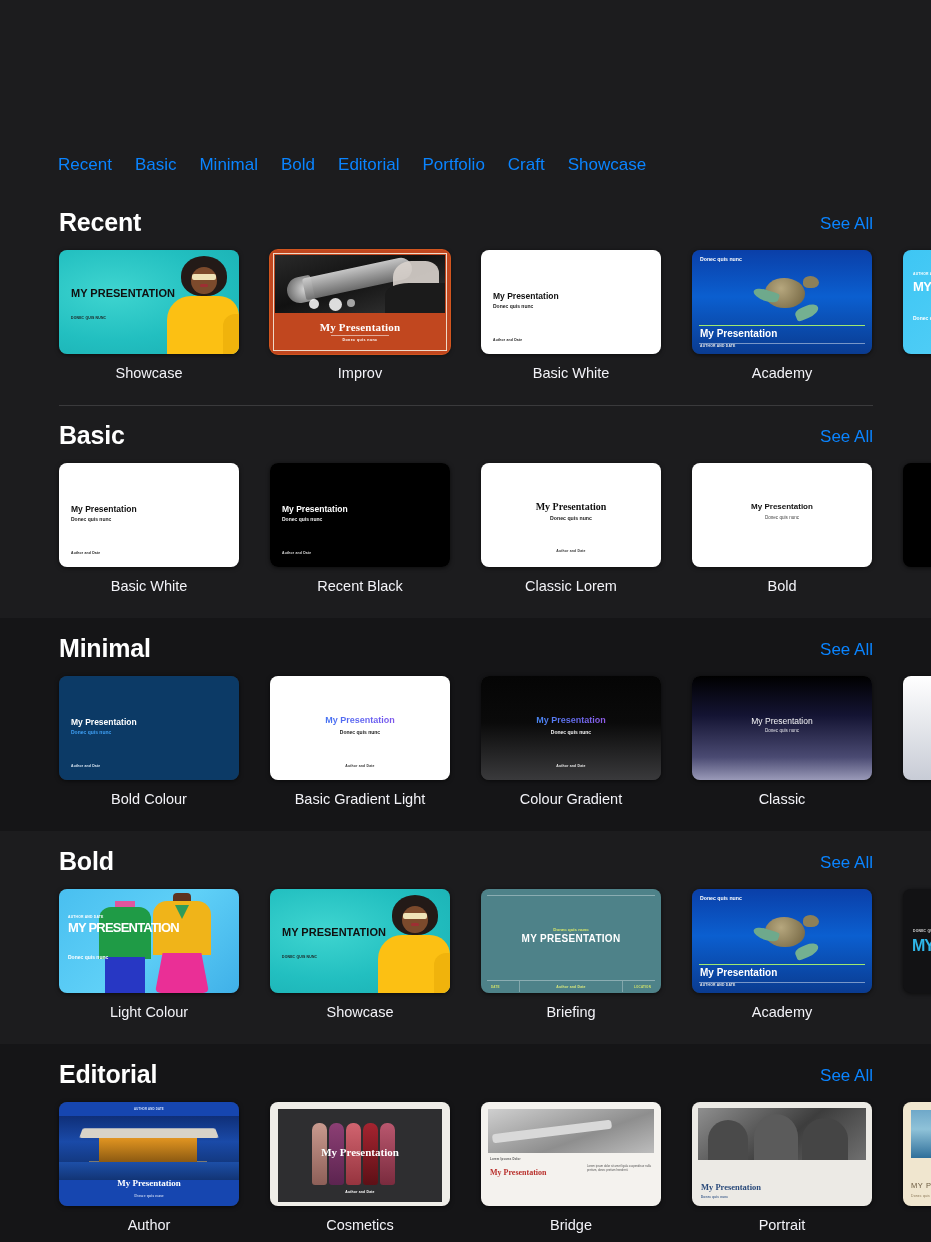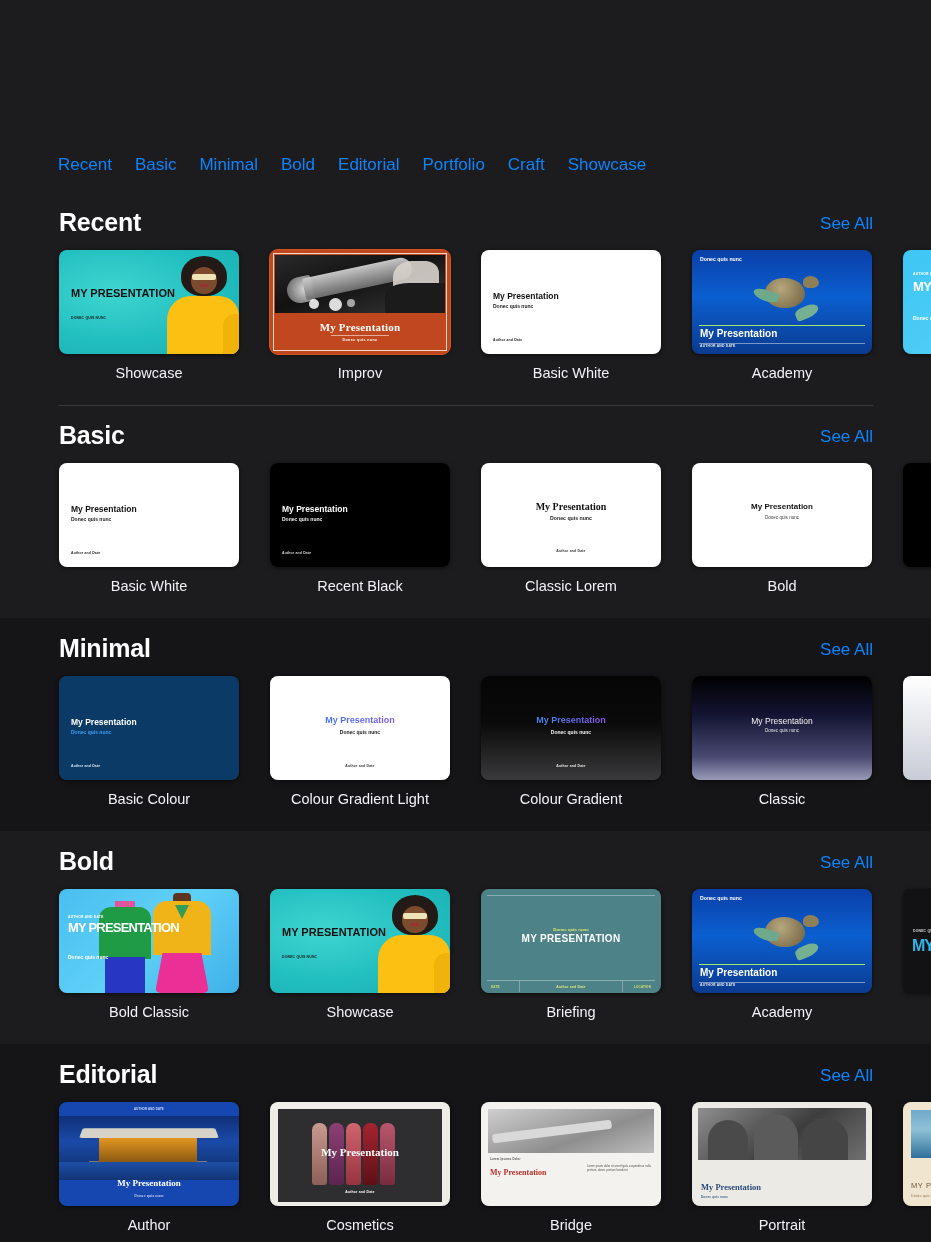--- a/index.html
+++ b/index.html
@@ -391,31 +391,31 @@
       </div>
       <div class="row">
 
         <div class="card">
           <div class="thumb">
             <div class="mc-bg"></div>
             <div class="abs t-title" style="left:12px;top:42px;font-size:8.5px;color:#fff;">My Presentation</div>
             <div class="abs t-sub" style="left:12px;top:54px;font-size:5px;font-weight:bold;color:#3fa0f5;">Donec quis nunc</div>
             <div class="abs t-meta" style="left:12px;bottom:12px;color:#dce8f5;">Author and Date</div>
           </div>
-          <div class="card-label">Basic Colour</div>
+          <div class="card-label">Bold Colour</div>
         </div>
 
         <div class="card">
           <div class="thumb">
             <div class="cgl-bg"></div>
             <div class="abs t-title grad-text" style="left:0;right:0;top:40px;text-align:center;font-size:9px;">My Presentation</div>
             <div class="abs" style="left:0;right:0;top:53px;text-align:center;font-size:5px;font-weight:bold;color:#222;">Donec quis nunc</div>
             <div class="abs t-meta" style="left:0;right:0;bottom:12px;text-align:center;color:#333;">Author and Date</div>
           </div>
-          <div class="card-label">Colour Gradient Light</div>
+          <div class="card-label">Basic Gradient Light</div>
         </div>
 
         <div class="card">
           <div class="thumb">
             <div class="cg-bg"></div>
             <div class="abs t-title grad-text2" style="left:0;right:0;top:40px;text-align:center;font-size:9px;">My Presentation</div>
             <div class="abs" style="left:0;right:0;top:53px;text-align:center;font-size:5px;font-weight:bold;color:#f0f0f0;">Donec quis nunc</div>
             <div class="abs t-meta" style="left:0;right:0;bottom:12px;text-align:center;color:#e8e8e8;">Author and Date</div>
           </div>
           <div class="card-label">Colour Gradient</div>
@@ -459,21 +459,21 @@
             <div class="bc-f2">
                 <div class="neck"></div>
                 <div class="top"></div>
                 <div class="vnk"></div>
                 <div class="skirt"></div>
               </div>
             <div class="abs t-meta" style="left:9px;top:26px;color:#fff;">AUTHOR AND DATE</div>
             <div class="abs t-title" style="left:9px;top:32px;font-size:13px;color:#fff;letter-spacing:-.8px;white-space:nowrap;">MY PRESENTATION</div>
             <div class="abs t-sub" style="left:9px;top:66px;font-size:5px;font-weight:bold;color:#fff;">Donec quis nunc</div>
           </div>
-          <div class="card-label">Bold Classic</div>
+          <div class="card-label">Light Colour</div>
         </div>
 
         <div class="card">
           <div class="thumb">
             <div class="sc-bg"></div>
             <div class="sc-person">
               <div class="sc-hair"></div>
                 <div class="sc-face"></div>
               <div class="sc-glass"></div>
                 <div class="sc-lip"></div>

